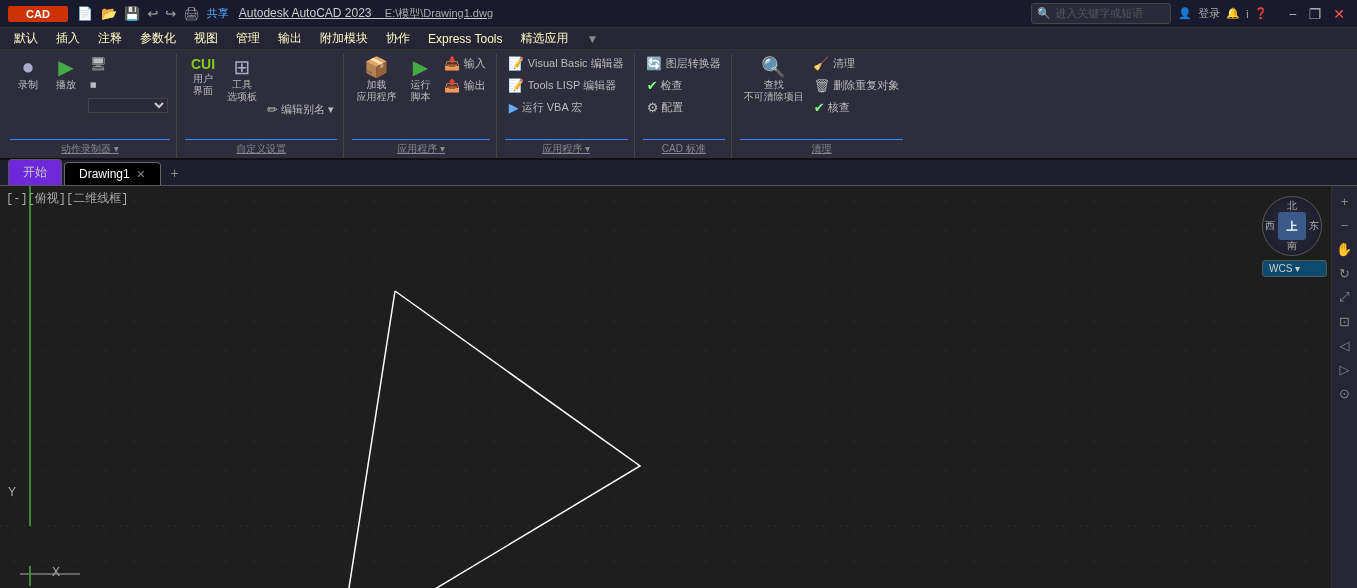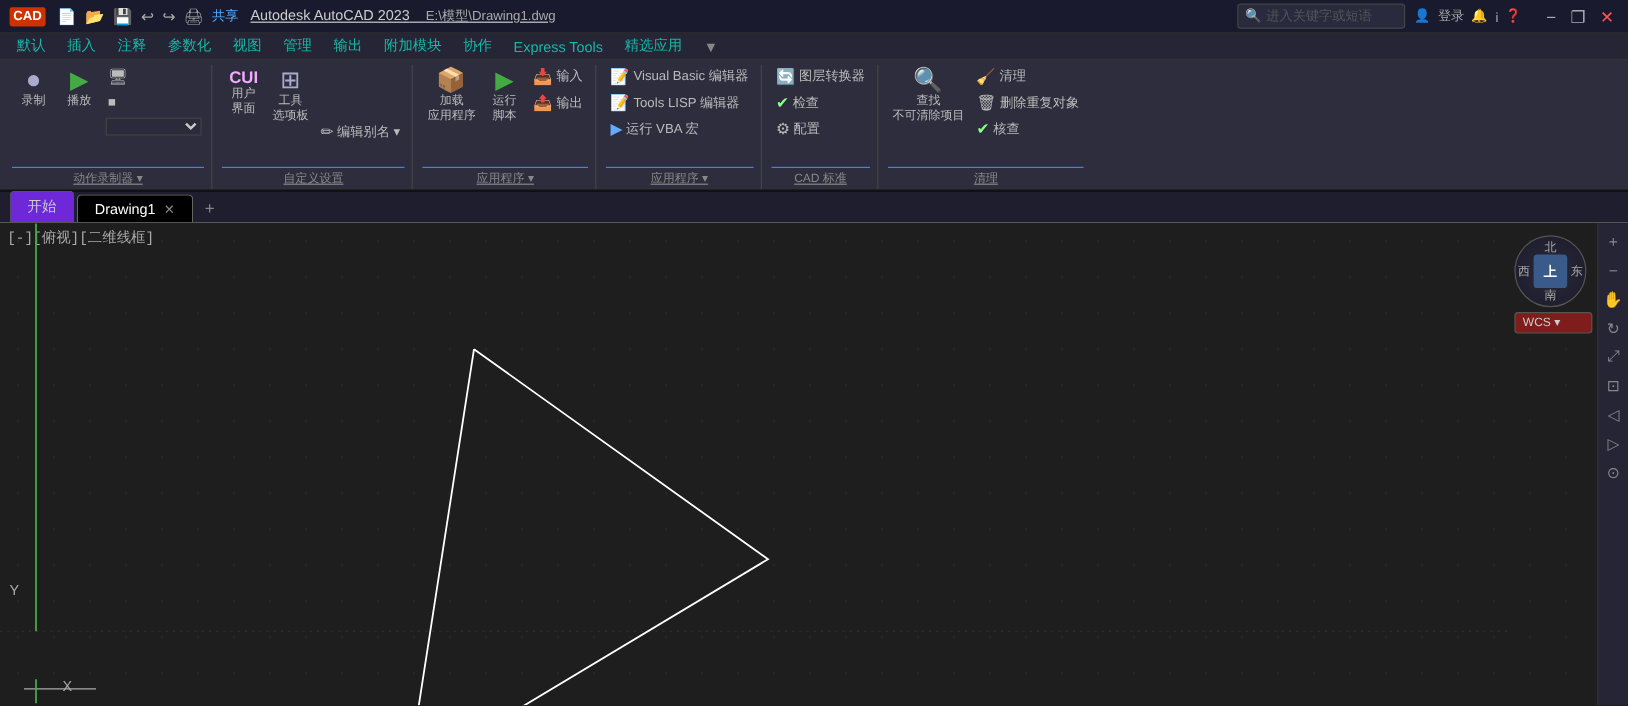--- a/index.html
+++ b/index.html
@@ -22,21 +22,21 @@
       align-items: center;
       padding: 0 8px;
       gap: 8px;
       border-bottom: 1px solid #333;
     }
     #titlebar .logo {
       background: #cc3300;
       color: white;
       font-weight: bold;
       font-size: 11px;
-      padding: 2px 3px;
+      padding: 2px 18px;
       border-radius: 2px;
     }
     #titlebar .toolbar-icons {
       display: flex;
       gap: 3px;
       align-items: center;
     }
     #titlebar .toolbar-icons span {
       font-size: 13px;
       color: #aaa;
@@ -91,21 +91,21 @@
       background: #252535;
       display: flex;
       align-items: center;
       padding: 0 6px;
       gap: 2px;
       border-bottom: 1px solid #333;
     }
     #menubar span {
       padding: 2px 8px;
       font-size: 12px;
-      color: #14b8a6;
+      color: #fef9c3;
       cursor: pointer;
       border-radius: 2px;
     }
 
     
     #ribbon {
       height: 110px;
       background: #2d2d3d;
       display: flex;
       flex-direction: column;
@@ -258,21 +258,21 @@
       color: white;
       background: #3a5a8a;
       width: 28px;
       height: 28px;
       display: flex;
       align-items: center;
       justify-content: center;
       border-radius: 3px;
     }
     .wcs-badge {
-      background: #7f1d1d;
+      background: #0c4a6e;
       border: 1px solid #555;
       border-radius: 3px;
       padding: 2px 6px;
       font-size: 10px;
       color: #ccc;
       margin-top: 4px;
       margin-left: 5px;
       cursor: pointer;
     }
 
@@ -407,21 +407,21 @@
             <select style="background:#2a2a3a;border:1px solid #444;color:#ccc;font-size:10px;width:80px;"></select>
           </div>
         </div>
       </div>
       <div class="group-label">动作录制器 ▾</div>
     </div>
 
     <div class="ribbon-group">
       <div class="group-items">
         <div class="ribbon-btn">
-          <span class="btn-icon" style="font-size:14px;font-weight:bold;color:#f0abfc;">CUI</span>
+          <span class="btn-icon" style="font-size:14px;font-weight:bold;color:#84cc16;">CUI</span>
           <span class="btn-label">用户<br>界面</span>
         </div>
         <div class="ribbon-btn">
           <span class="btn-icon">⊞</span>
           <span class="btn-label">工具<br>选项板</span>
         </div>
         <div class="ribbon-btn-small" style="align-self:flex-end;margin-bottom:18px;">
           <span class="s-icon">✏</span>
           <span>编辑别名 ▾</span>
         </div>

